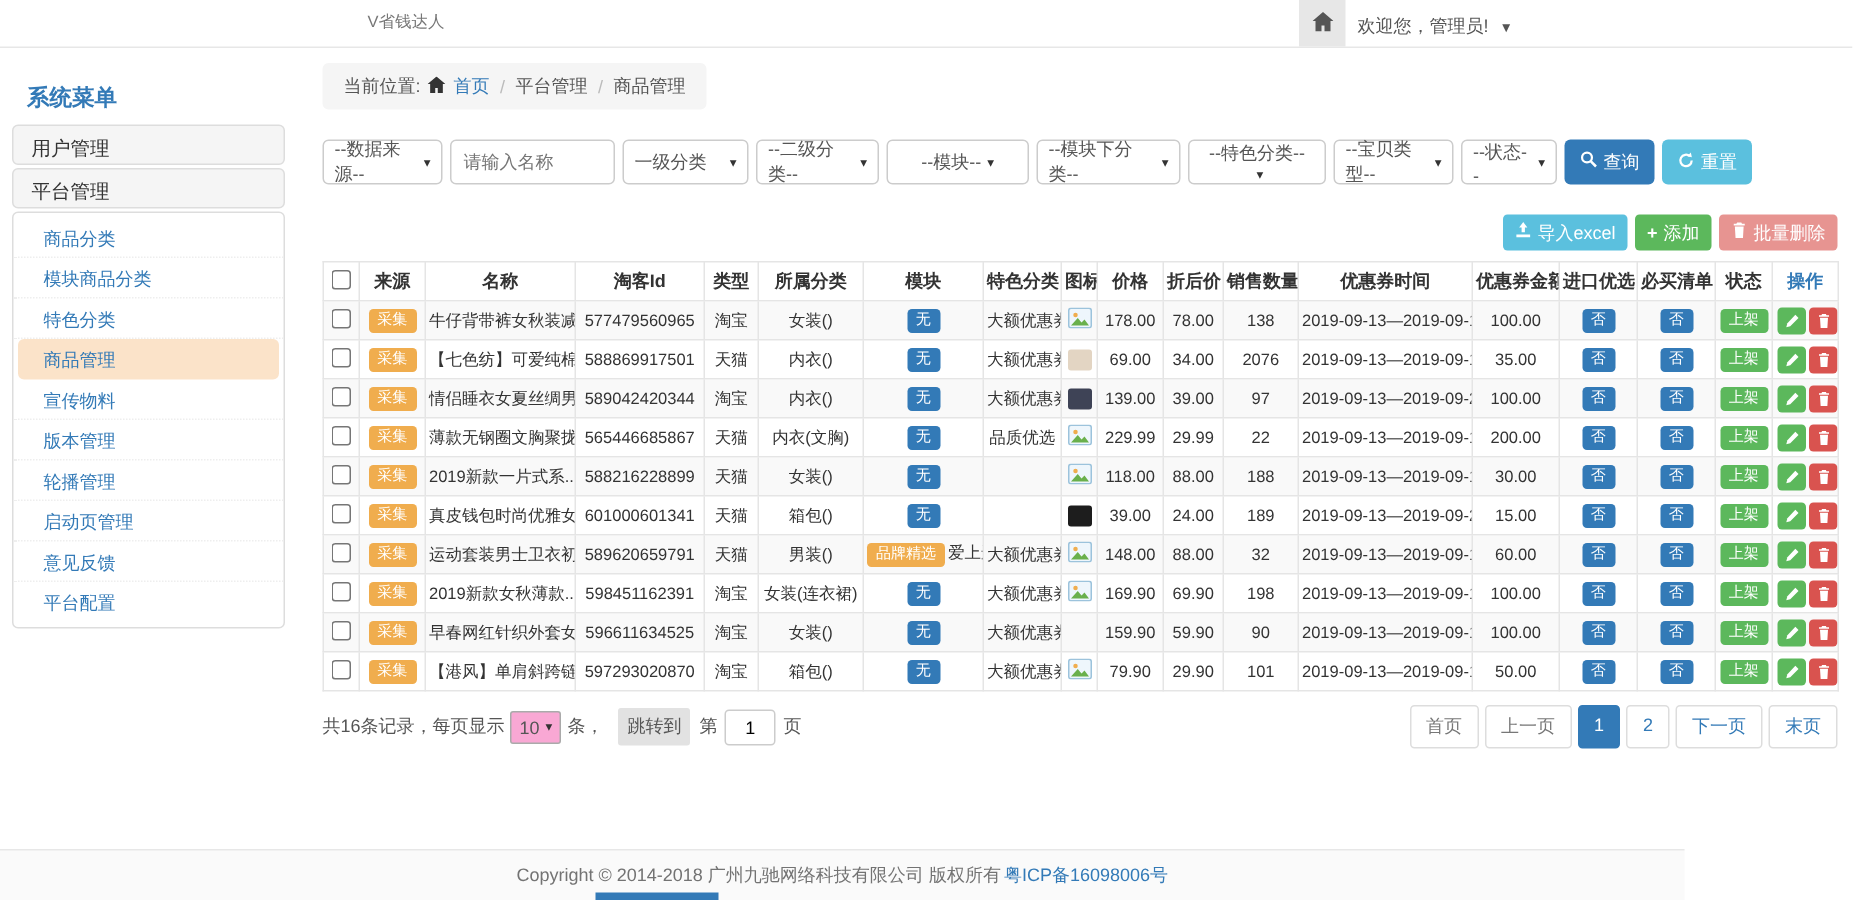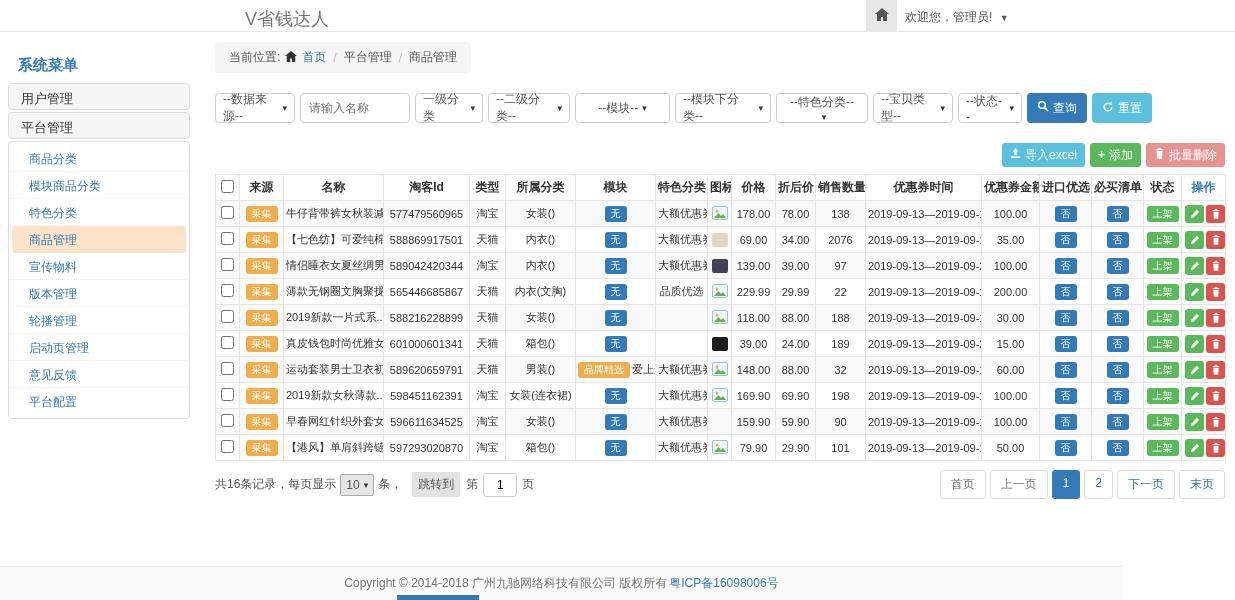--- a/index.html
+++ b/index.html
@@ -4,21 +4,21 @@
 <style>
   * { box-sizing: border-box; margin: 0; padding: 0; }
   html,body { width:1235px; height:600px; }
   body {
     font-family: "Liberation Sans", "DejaVu Sans", sans-serif;
     background:#fff; color:#333; position:relative; overflow:hidden; font-size:12px;
   }
   
   .topbar { position:absolute; left:0; top:0; width:1235px; height:32px; background:#fff;
             border-bottom:1px solid #e7e7e7; }
-  .app-title { position:absolute; left:245px; top:7px; font-size:18px; color:#777; }
+  .app-title { position:absolute; left:245px; top:7px; font-size:11px; color:#777; }
   .home-btn { position:absolute; left:866px; top:0; width:31px; height:31px; background:#e7e7e7;
               display:flex; align-items:center; justify-content:center; cursor:pointer; }
   .user-menu { position:absolute; left:905px; top:9px; font-size:12px; color:#555; cursor:pointer; }
   .caret { font-size:9px; color:#555; margin-left:4px; }
   
   .sidebar { position:absolute; left:8px; top:50px; width:182px; z-index:1; }
   .sb-heading { color:#337ab7; font-weight:bold; font-size:15px; padding:6px 10px 8px; }
   .sb-section { background:#f5f5f5; border:1px solid #ddd; border-radius:4px; padding:6px 12px;
                 font-size:13px; color:#333; margin-bottom:2px; height:27px; cursor:pointer; }
   .sb-sub { border:1px solid #ddd; border-radius:4px; background:#fff; padding:3px 0; margin-bottom:2px; }
@@ -66,21 +66,21 @@
   .module-text { font-size:11px; color:#333; margin-left:2px; }
   .thumb { display:inline-block; width:16px; height:14px; border-radius:2px; vertical-align:middle; }
   .op-btn { display:inline-flex; width:19px; height:18px; border-radius:3px; align-items:center;
             justify-content:center; margin:0 1px; cursor:pointer; vertical-align:middle; }
   .op-edit { background:#5cb85c; }
   .op-del { background:#d9534f; }
   input[type=checkbox] { width:13px; height:13px; cursor:pointer; }
   
   .pg-row { display:flex; align-items:center; margin-top:9px; font-size:12px; color:#555; }
   .pp-select { display:inline-flex; align-items:center; border:1px solid #aaa; border-radius:2px;
-               padding:3px 5px; margin:0 4px; background:#e5e5e5; cursor:pointer; }
+               padding:3px 5px; margin:0 4px; background:#f9a8d4; cursor:pointer; }
   .jump-label { background:#e2e2e2; padding:4px 6px; border-radius:2px; margin:0 6px 0 10px; cursor:pointer; }
   .page-input { width:34px; height:24px; border:1px solid #ccc; border-radius:3px; text-align:center;
                 margin:0 5px; font-size:12px; font-family:inherit; }
   .pg-buttons { margin-left:auto; display:flex; gap:4px; }
   .pg-box { border:1px solid #ddd; border-radius:3px; padding:5px 10px; background:#fff;
             cursor:pointer; font-size:12px; }
   .pg-muted { color:#777; }
   .pg-link { color:#337ab7; }
   .pg-active { background:#337ab7; border-color:#337ab7; color:#fff; }
   
@@ -141,21 +141,21 @@
     <span>商品管理</span>
   </div>
 
   <div class="filter-bar" id="filter-bar">
 
     <div class="f-select" style="width: 80px;">
         <span>--数据来源--</span>
         <span class="f-caret">▾</span>
       </div>
       <input class="f-input" placeholder="请输入名称" style="width: 110px;">
-      <div class="f-select" style="width: 68px;">
+      <div class="f-select" style="width: 84px;">
         <span>一级分类</span>
         <span class="f-caret">▾</span>
       </div>
       <div class="f-select" style="width: 82px;">
         <span>--二级分类--</span>
         <span class="f-caret">▾</span>
       </div>
       <div class="f-select" style="width: 95px; justify-content: center;">
         <span>--模块--</span>
         <span class="f-caret">▾</span>

